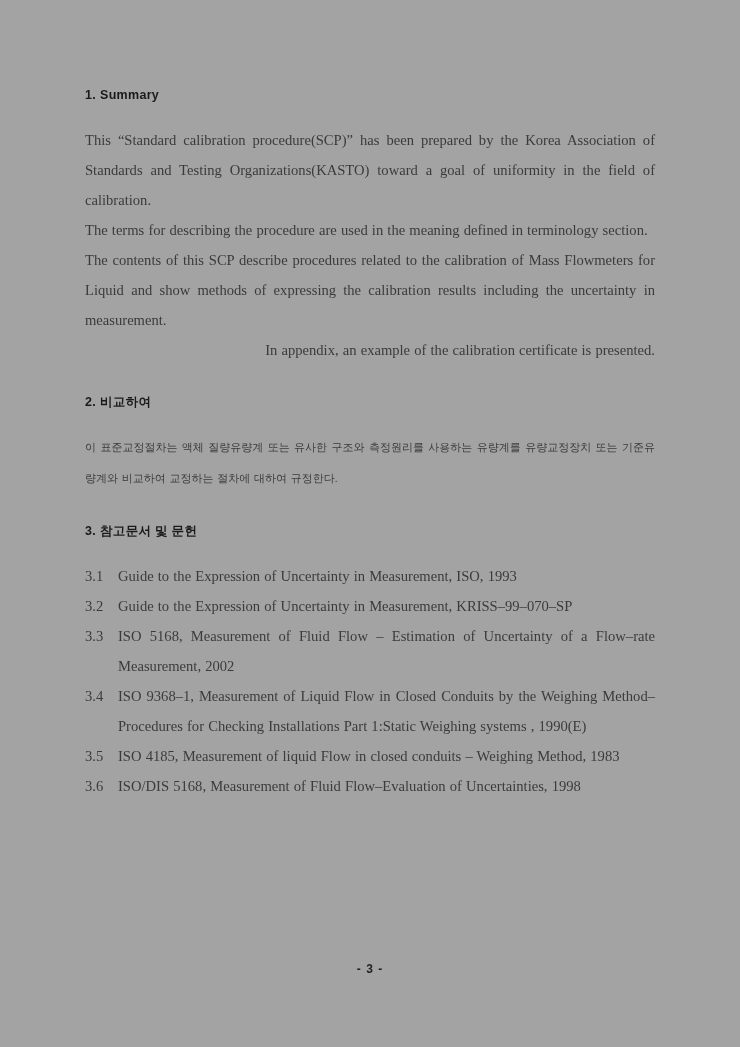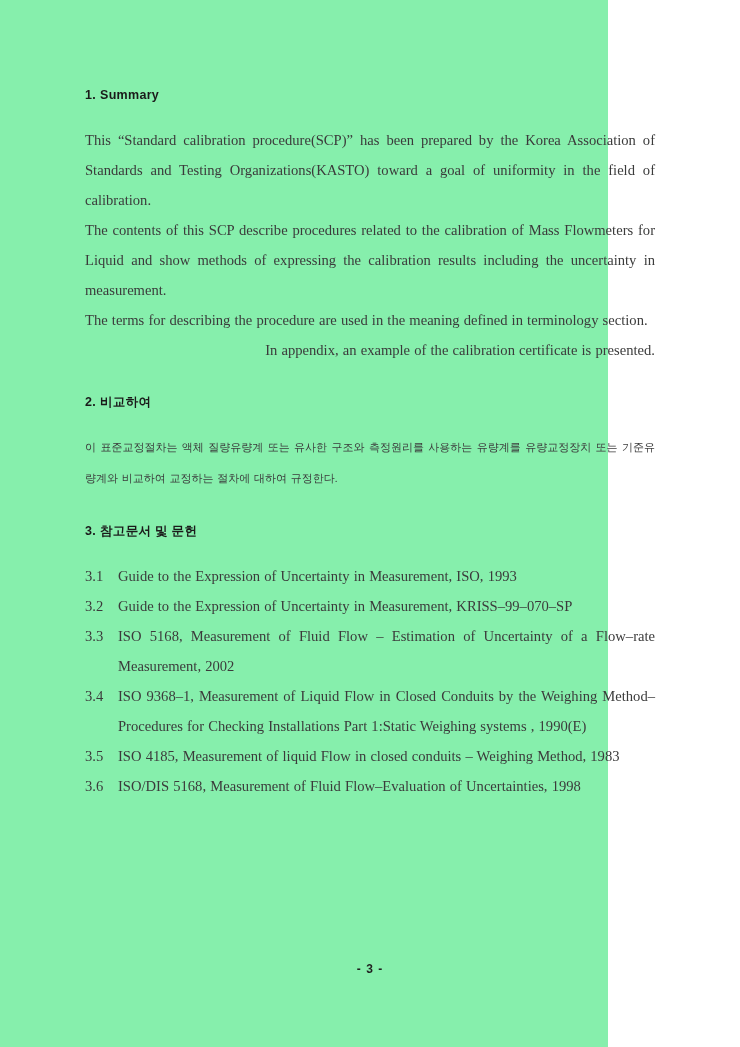--- a/index.html
+++ b/index.html
@@ -14,23 +14,23 @@
     font-family: "Liberation Serif", "DejaVu Serif", serif;
     color: #3a3a3a;
     overflow: hidden;
     position: relative;
   }
 
   .page {
     position: absolute;
     left: 0;
     top: 0;
-    width: 608px;
+    width: 740px;
     height: 1047px;
-    background: #86efac;
+    background: #a3a3a3;
   }
 
   .content {
     position: absolute;
     left: 85px;
     top: 88px;
     width: 570px;
   }
 
   
@@ -115,22 +115,22 @@
 
 <div class="page">
   <div class="content">
 
     <div class="heading">
       <span class="num">1.</span><span>Summary</span>
     </div>
     <div class="gap-after-heading"></div>
 
     <p class="para">This “Standard calibration procedure(SCP)” has been prepared by the Korea Association of Standards and Testing Organizations(KASTO) toward a goal of uniformity in the field of calibration.</p>
+    <p class="para">The terms for describing the procedure are used in the meaning defined in terminology section.</p>
     <p class="para">The contents of this SCP describe procedures related to the calibration of Mass Flowmeters for Liquid and show methods of expressing the calibration results including the uncertainty in measurement.</p>
-    <p class="para">The terms for describing the procedure are used in the meaning defined in terminology section.</p>
     <p class="para last-natural">In appendix, an example of the calibration certificate is presented.</p>
 
     <div class="gap-before-heading"></div>
 
     <div class="heading">
       <span class="num">2.</span><span>비교하여</span>
     </div>
     <div class="gap-after-heading"></div>
 
     <p class="para kor">이 표준교정절차는 액체 질량유량계 또는 유사한 구조와 측정원리를 사용하는 유량계를 유량교정장치 또는 기준유량계와 비교하여 교정하는 절차에 대하여 규정한다.</p>

